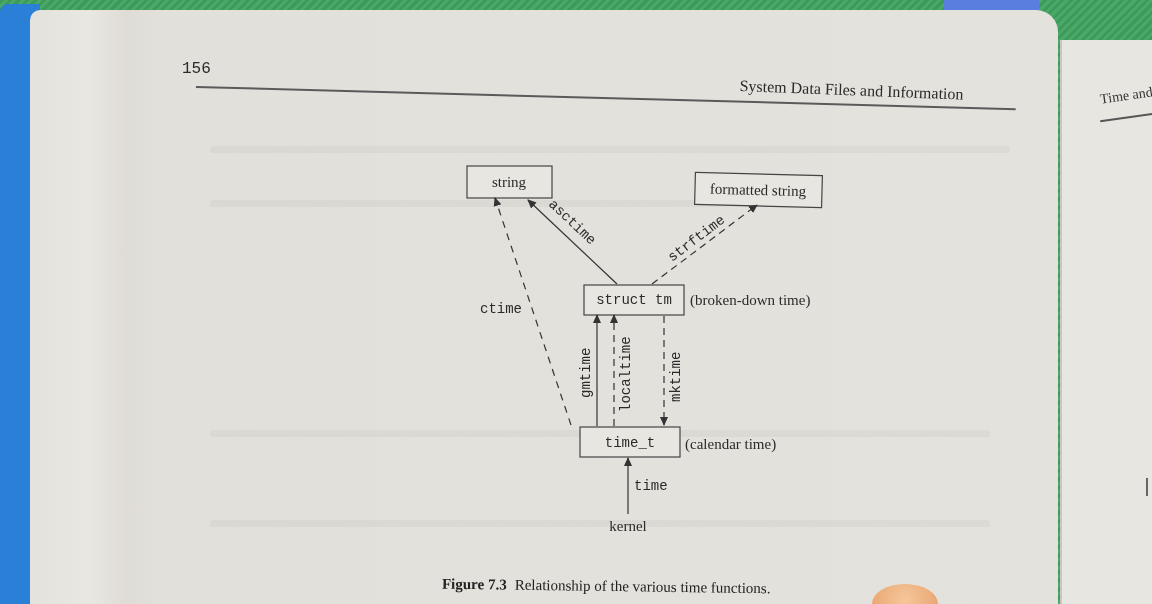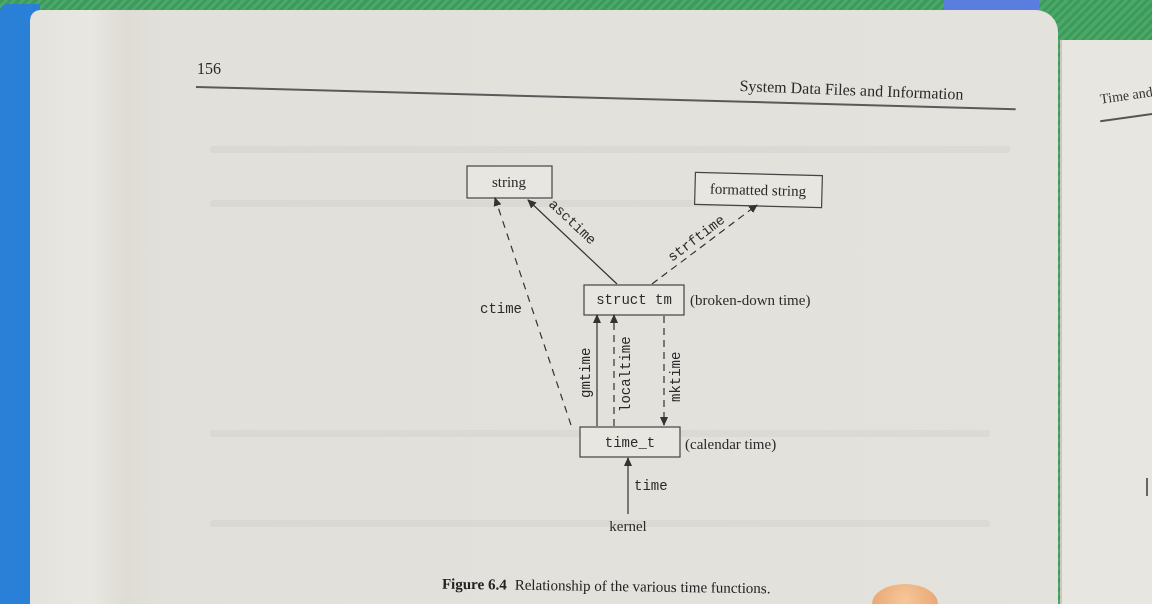--- a/index.html
+++ b/index.html
@@ -11,21 +11,21 @@
     background:#2a7fd6; border-top-left-radius:8px; }
   .blue-tab { position:absolute; left:944px; top:0; width:95px; height:45px;
     background:#5a7ee0; }
   .orange-dot { position:absolute; left:905px; top:27px; width:16px; height:6px; background:#e8833a; border-radius:3px; }
   .page-left { position:absolute; left:30px; top:10px; width:1028px; height:600px;
     background: linear-gradient(90deg,#e4e2dc 0,#e9e7e1 60px,#dedcd5 95px,#e2e0da 130px,#e4e2dc 100%);
     border-top-left-radius:10px; border-top-right-radius:22px;
     transform-origin:left top; }
   .page-right { position:absolute; left:1060px; top:40px; width:100px; height:570px;
     background:#e8e6e1; border-left:2px solid #c9c7c0; }
-  .header-num { position:absolute; left:197px; top:60px; font-size:16px; color:#2a2a2a; }
+  .header-num { position:absolute; left:182px; top:60px; font-size:16px; color:#2a2a2a;font-family:Liberation Mono, monospace; }
   .header-title { position:absolute; left:740px; top:77px; font-size:16px; color:#2a2a2a;
     transform: rotate(2.2deg); transform-origin:left top; white-space:nowrap; }
   .header-rule { position:absolute; left:196px; top:86px; width:820px; height:2px; background:#5a5a5a;
     transform: rotate(1.55deg); transform-origin:left top; }
   .right-title { position:absolute; left:1100px; top:88px; font-size:14px; color:#333;
     transform: rotate(-8deg); white-space:nowrap; }
   .right-rule { position:absolute; left:1100px; top:116px; width:60px; height:2px; background:#555; transform:rotate(-8deg); }
   .right-mark { position:absolute; left:1146px; top:478px; width:2px; height:18px; background:#666; }
   .ghost { position:absolute; left:210px; width:800px; height:7px; background:rgba(80,80,80,0.05); border-radius:3px; }
   svg.diagram { position:absolute; left:0; top:0; }
@@ -99,16 +99,16 @@
 
     <line x1="664" y1="316" x2="664" y2="425" stroke="#333" stroke-width="1.2" stroke-dasharray="7 5" marker-end="url(#ah)"></line>
     <text x="0" y="0" transform="translate(680 402) rotate(-90)">mktime</text>
 
     <line x1="628" y1="514" x2="628" y2="458" stroke="#333" stroke-width="1.2" marker-end="url(#ah)"></line>
     <text x="634" y="490">time</text>
   </g>
 </svg>
 
 <div class="caption">
-  <b>Figure 6.4</b><span>Relationship of the various time functions.</span>
+  <b>Figure 7.3</b><span>Relationship of the various time functions.</span>
 </div>
 
 <div class="finger"></div>
 
 </body></html>

